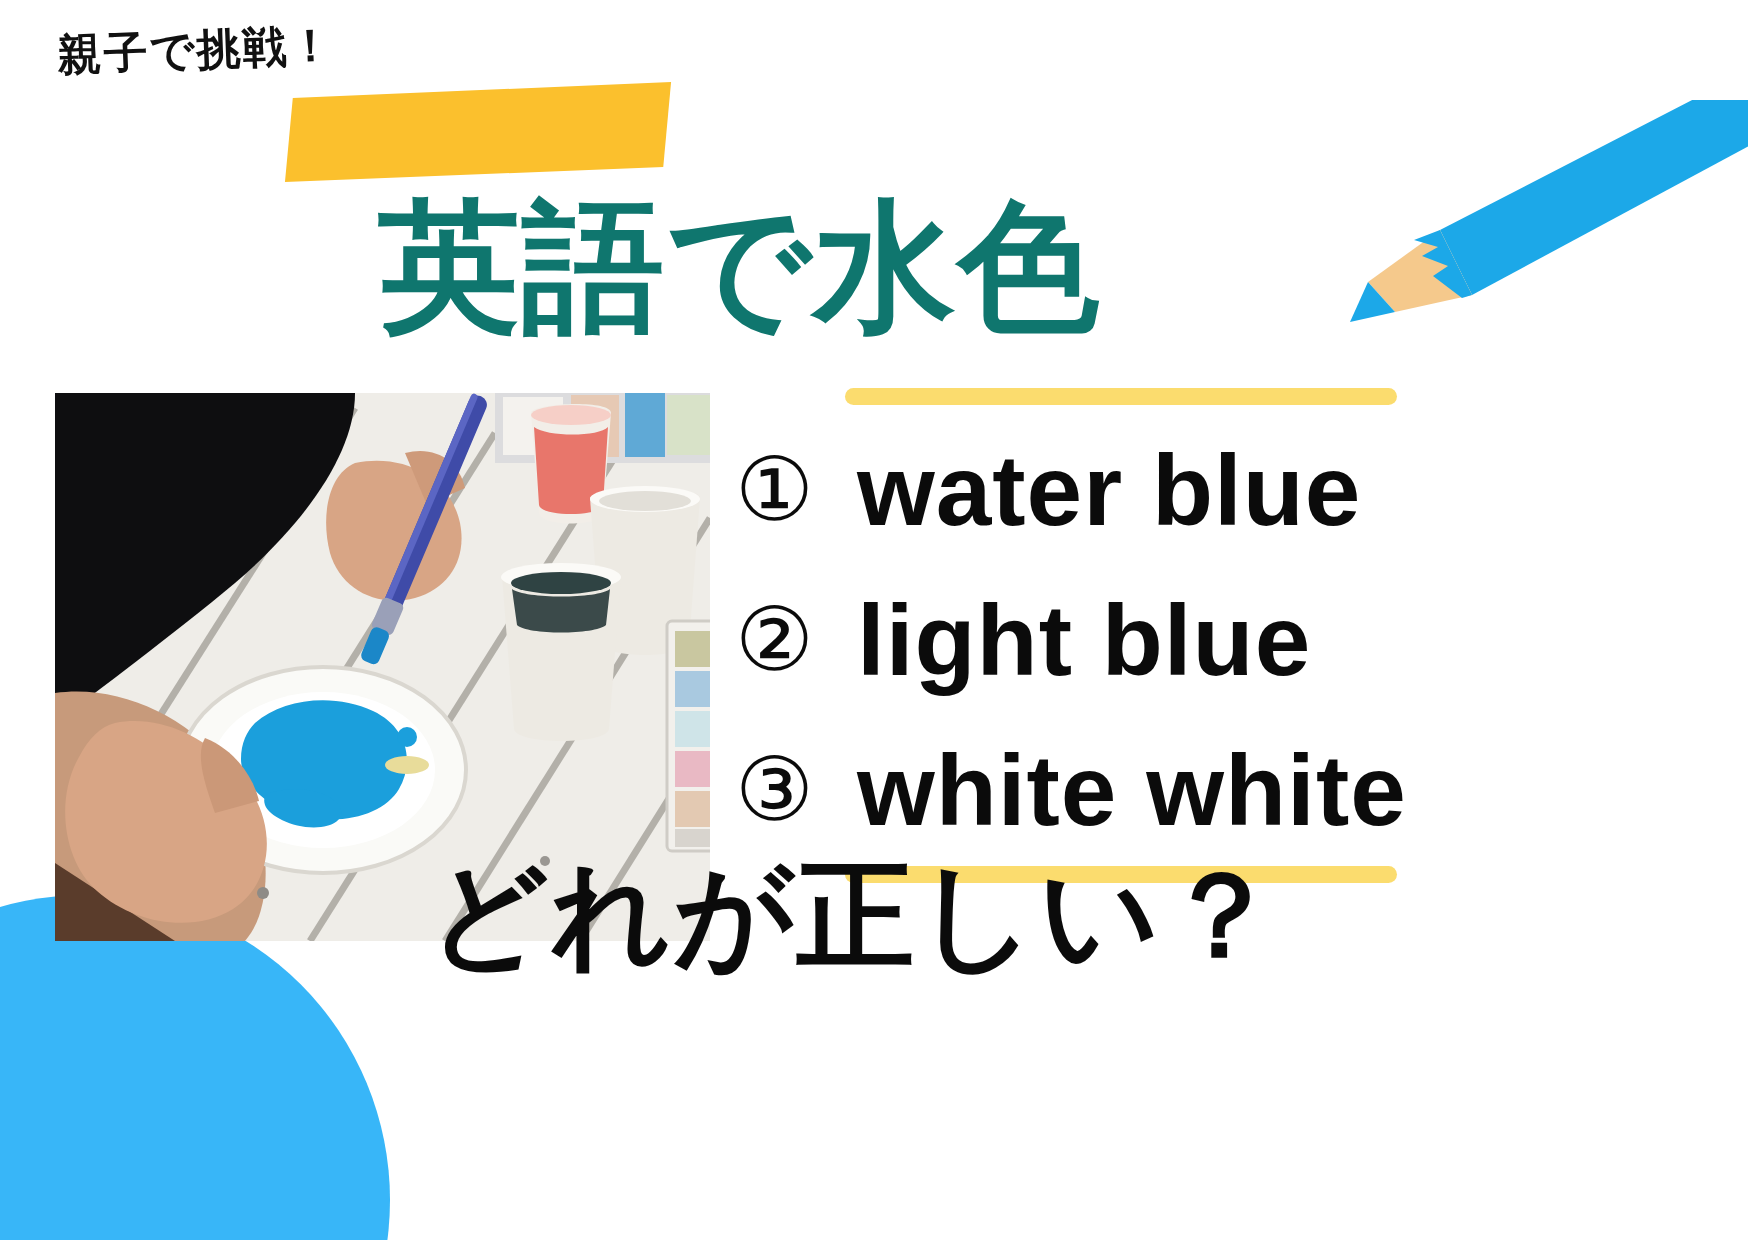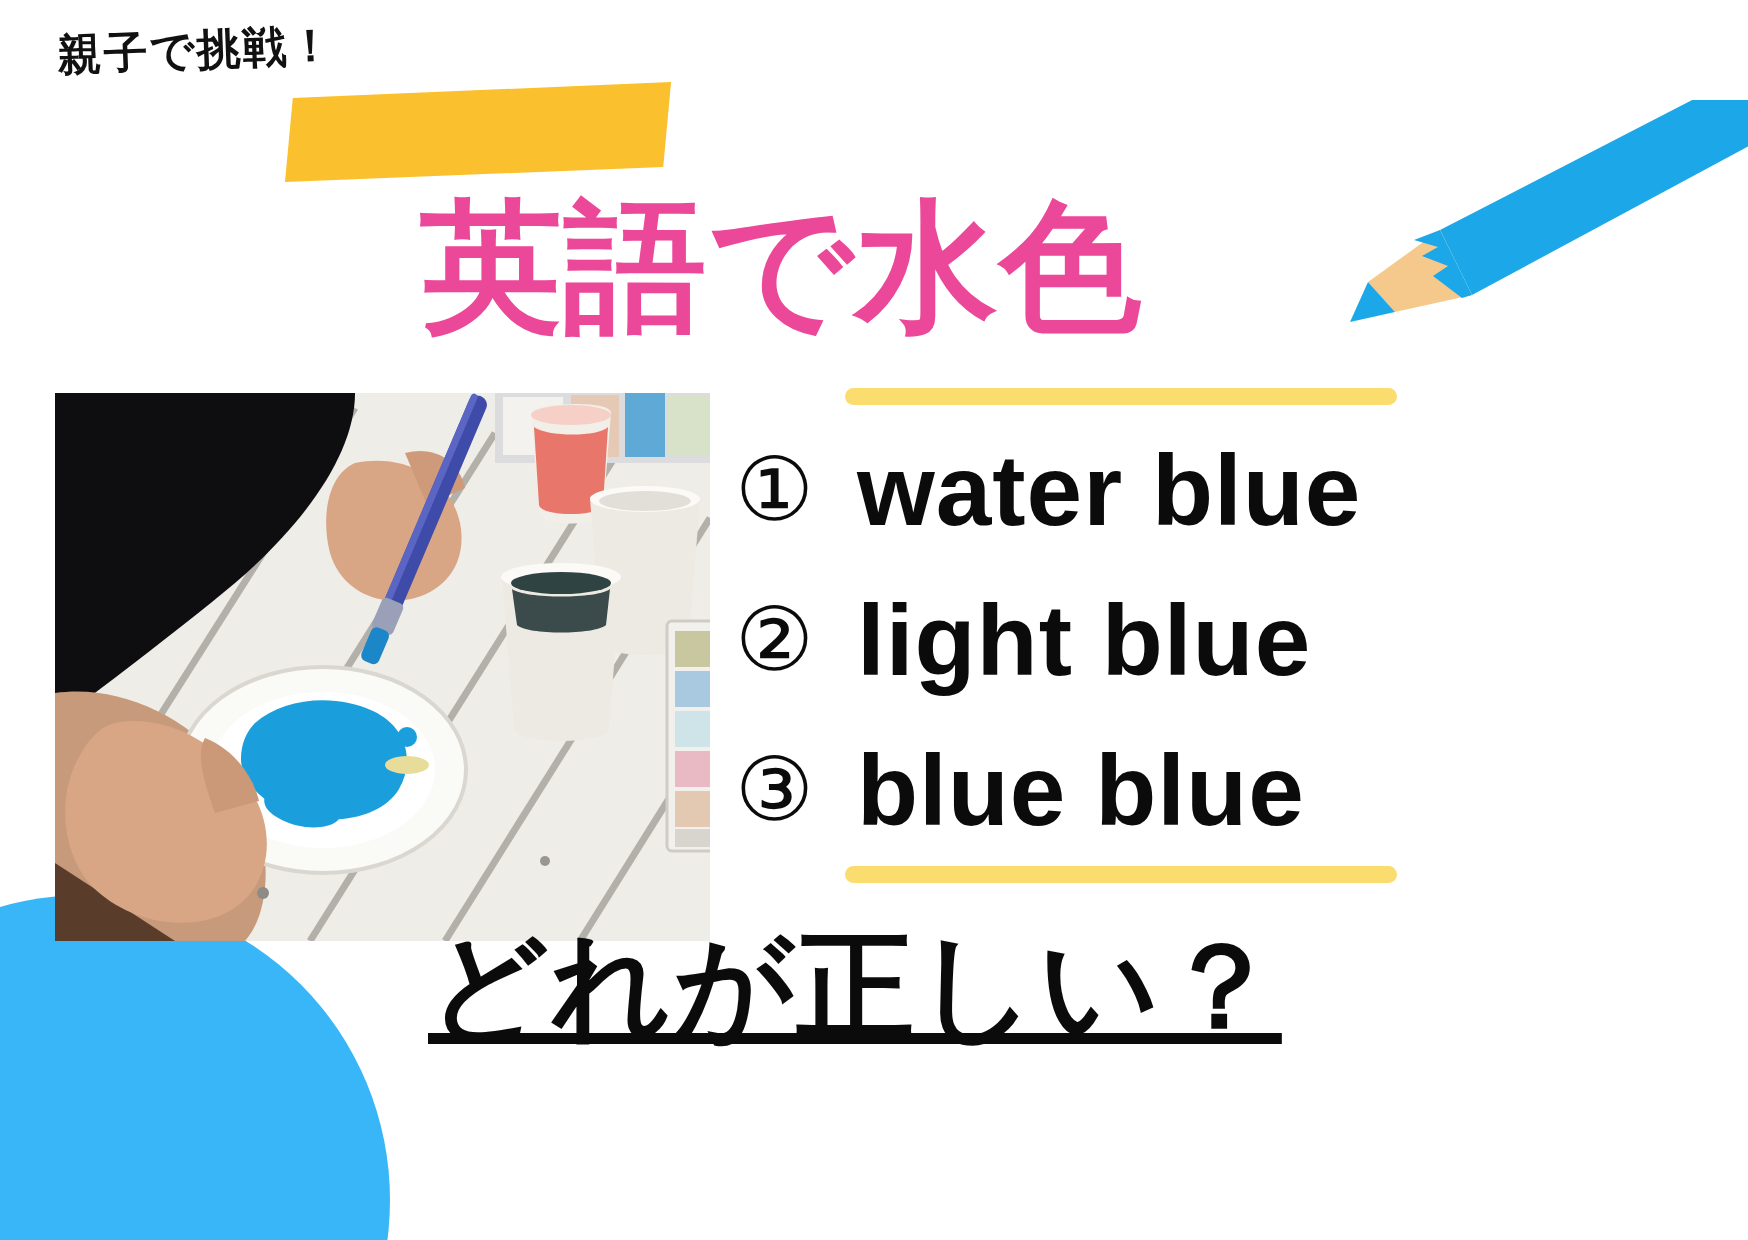--- a/index.html
+++ b/index.html
@@ -68,26 +68,26 @@
     font-weight: 700;
     letter-spacing: 2px;
     transform: rotate(-2.2deg);
     z-index: 5;
     white-space: nowrap;
   }
 
   
   .title {
     position: absolute;
-    left: 420px;
+    left: 378px;
     top: 192px;
     z-index: 4;
     font-size: 142px;
     font-weight: 700;
-    color: #ec4899;
+    color: #0f766e;
     letter-spacing: 2px;
     line-height: 1.05;
     white-space: nowrap;
   }
 
   
   .photo {
     position: absolute;
     left: 55px;
     top: 393px;
@@ -136,28 +136,27 @@
     font-weight: 700;
     letter-spacing: 1px;
     line-height: 1;
     margin-left: 21px;
   }
 
   
   .question {
     position: absolute;
     left: 428px;
-    top: 908px;
+    top: 837px;
     z-index: 4;
     font-size: 118px;
     font-weight: 700;
     color: #0b0b0b;
     letter-spacing: 2px;
     white-space: nowrap;
-    text-decoration: underline;
   }
 </style>
 </head>
 <body>
 
 <div class="poster">
 
   <div class="blue-circle"></div>
 
   <div class="pencil-wrap">
@@ -267,19 +266,19 @@
     <div class="option">
       <span class="option-num">①</span>
       <span class="option-label">water blue</span>
     </div>
     <div class="option">
       <span class="option-num">②</span>
       <span class="option-label">light blue</span>
     </div>
     <div class="option">
       <span class="option-num">③</span>
-      <span class="option-label">blue blue</span>
+      <span class="option-label">white white</span>
     </div>
   </div>
 
   <div class="question">どれが正しい？</div>
 
 </div>
 
 </body></html>

